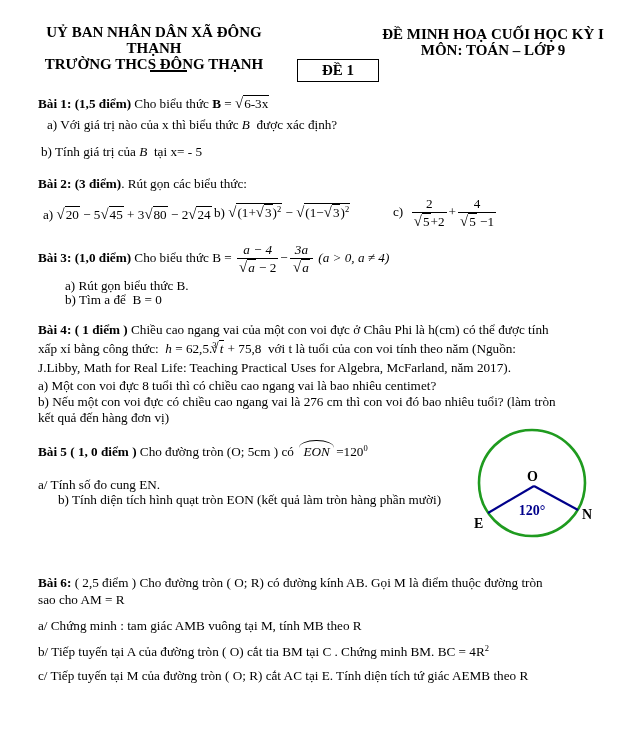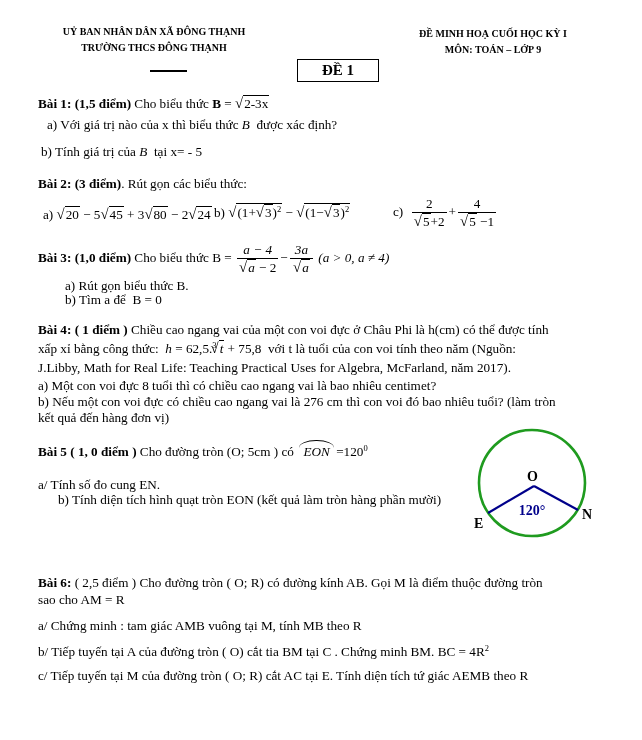--- a/index.html
+++ b/index.html
@@ -2,21 +2,21 @@
 <html><head>
 <meta charset="utf-8">
 <style>
   html,body{margin:0;padding:0;background:#fff;}
   .page{position:relative;width:642px;height:740px;background:#ffffff;
         font-family:"Liberation Serif",serif;font-size:13.2px;color:#000;overflow:hidden;}
   .abs{position:absolute;}
   .line{position:absolute;white-space:pre;}
   .b{font-weight:bold;}
   .iv{font-style:italic;}
-  .hdr{font-weight:bold;font-size:10px;line-height:16px;text-align:center;}
+  .hdr{font-weight:bold;font-size:15px;line-height:16px;text-align:center;}
   .hdr-underline{position:absolute;left:150px;top:70px;width:37px;height:2px;background:#000;}
   .exam-box{position:absolute;left:297px;top:59px;width:80px;height:21px;border:1.5px solid #000;
             text-align:center;font-weight:bold;font-size:15px;line-height:21px;}
   
   .sqrt{display:inline-block;white-space:nowrap;}
   .sqrt::before{content:"√";display:inline-block;font-size:1.12em;}
   .rd{display:inline-block;border-top:1px solid #000;padding:0 1px;line-height:1.18;}
   
   .frac{display:inline-block;vertical-align:middle;text-align:center;margin:0 2px;}
   .fnum{display:block;padding:0 5px;border-bottom:1px solid #000;}
@@ -39,21 +39,21 @@
       <div>UỶ BAN NHÂN DÂN XÃ ĐÔNG THẠNH</div>
       <div>TRƯỜNG THCS ĐÔNG THẠNH</div>
     </div>
   <div class="hdr-underline"></div>
   <div class="abs hdr" style="left:360px;top:26px;width:266px;">
       <div>ĐỀ MINH HOẠ CUỐI HỌC KỲ I</div>
       <div>MÔN: TOÁN – LỚP 9</div>
     </div>
   <div class="exam-box">ĐỀ 1</div>
 
-  <div class="line" style="left:38px;top:95px;"><span class="b">Bài 1: (1,5 điểm)</span><span> Cho biểu thức </span><span class="b">B</span><span> = </span><span class="sqrt"><span class="rd">2-3x</span></span></div>
+  <div class="line" style="left:38px;top:95px;"><span class="b">Bài 1: (1,5 điểm)</span><span> Cho biểu thức </span><span class="b">B</span><span> = </span><span class="sqrt"><span class="rd">6-3x</span></span></div>
   <div class="line" style="left:47px;top:117px;"><span>a) Với giá trị nào của x thì biểu thức </span><span class="iv">B</span><span>  được xác định?</span></div>
   <div class="line" style="left:41px;top:144px;"><span>b) Tính giá trị của </span><span class="iv">B</span><span>  tại x= - 5</span></div>
 
   <div class="line" style="left:38px;top:176px;"><span class="b">Bài 2: (3 điểm)</span><span>. Rút gọn các biểu thức:</span></div>
   <div class="line" style="left:43px;top:206px;"><span>a) </span><span class="sqrt"><span class="rd">20</span></span><span> − 5</span><span class="sqrt"><span class="rd">45</span></span><span> + 3</span><span class="sqrt"><span class="rd">80</span></span><span> − 2</span><span class="sqrt"><span class="rd">24</span></span></div>
   <div class="line" style="left:214px;top:203px;"><span>b) </span><span class="sqrt"><span class="rd"><span>(1+</span><span class="sqrt"><span class="rd">3</span></span><span>)</span><sup>2</sup></span></span><span> − </span><span class="sqrt"><span class="rd"><span>(1−</span><span class="sqrt"><span class="rd">3</span></span><span>)</span><sup>2</sup></span></span></div>
   <div class="line" style="left:393px;top:196px;"><span>c)  </span><span class="frac"><span class="fnum">2</span><span class="fden"><span class="sqrt"><span class="rd">5</span></span><span>+2</span></span></span><span>+</span><span class="frac"><span class="fnum">4</span><span class="fden"><span class="sqrt"><span class="rd">5</span></span><span> −1</span></span></span></div>
 
   <div class="line" style="left:38px;top:242px;"><span class="b">Bài 3: (1,0 điểm)</span><span> Cho biểu thức B = </span><span class="frac"><span class="fnum iv">a − 4</span><span class="fden"><span class="sqrt"><span class="rd iv">a</span></span><span> − 2</span></span></span><span>−</span><span class="frac"><span class="fnum iv">3a</span><span class="fden"><span class="sqrt"><span class="rd iv">a</span></span></span></span><span class="iv"> (a &gt; 0, a ≠ 4)</span></div>
   <div class="line" style="left:65px;top:278px;">a) Rút gọn biểu thức B.</div>

